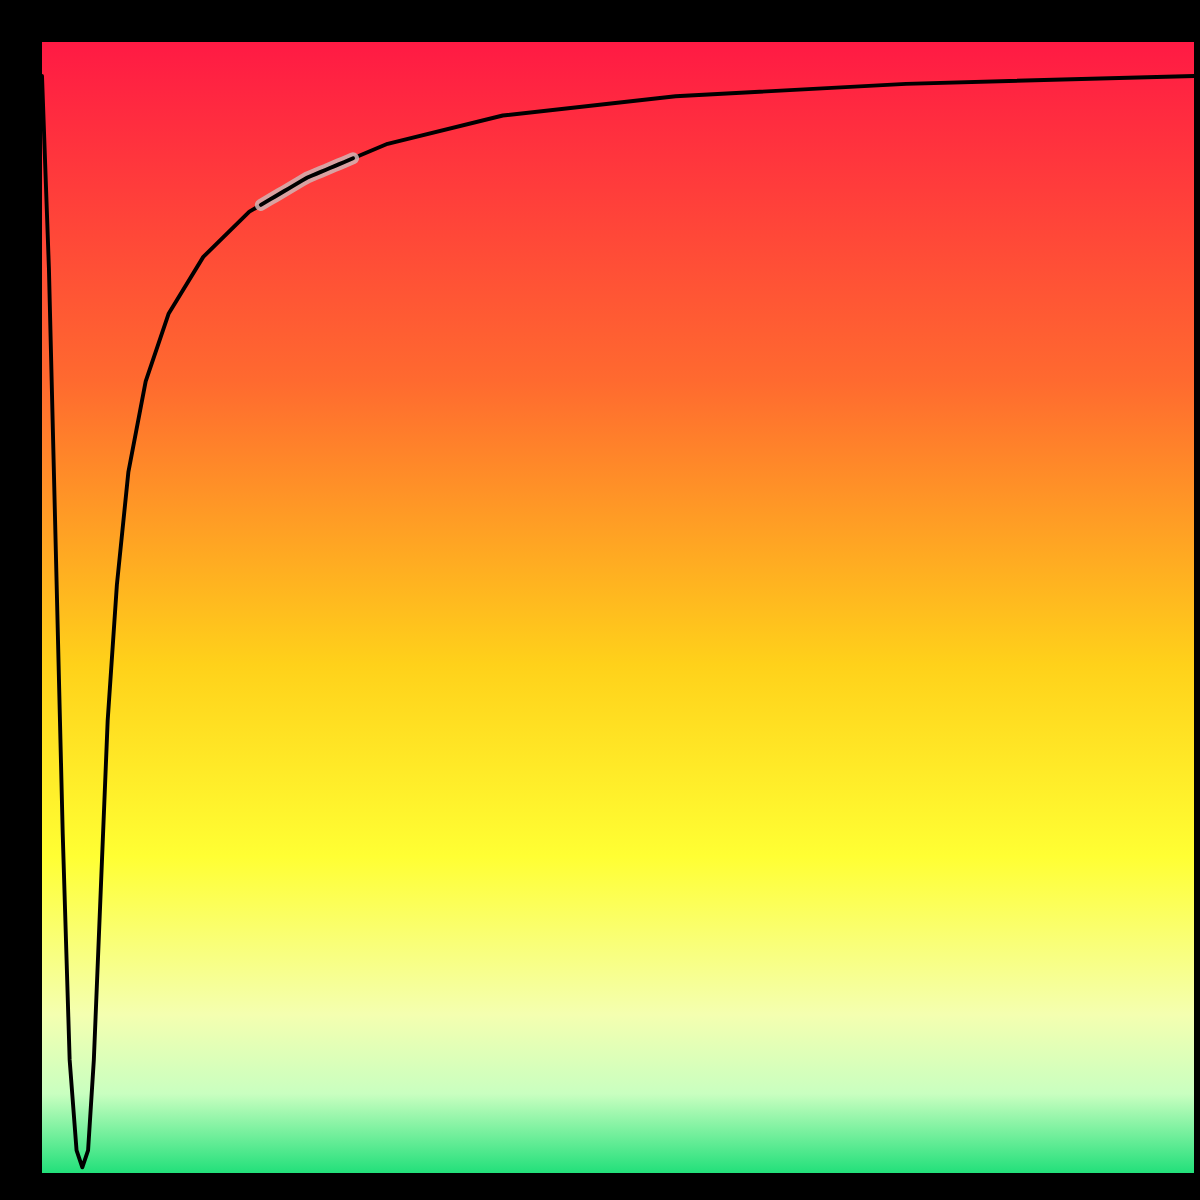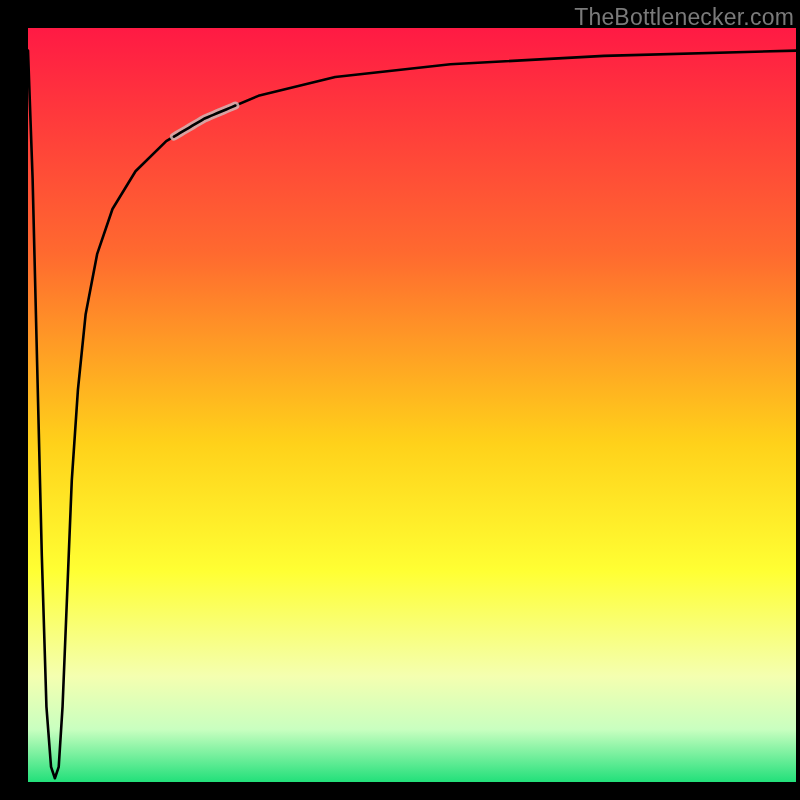--- a/index.html
+++ b/index.html
@@ -46,14 +46,13 @@
           <stop offset="93%" stop-color="#c9ffc0"></stop>
           <stop offset="100%" stop-color="#22e07a"></stop>
         </linearGradient>
       </defs>
       <rect x="0" y="0" width="800" height="800" fill="#000"></rect>
       <rect x="28" y="28" width="768" height="754" fill="url(#bg-grad)"></rect>
       <path d="M28.00 50.62 L32.61 178.80 L37.22 367.30 L41.82 555.80 L46.43 706.60 L51.04 766.92 L54.88 778.23 L58.72 766.92 L62.56 706.60 L67.17 593.50 L71.78 480.40 L77.92 389.92 L85.60 314.52 L97.12 254.20 L112.48 208.96 L135.52 171.26 L166.24 141.10 L204.64 118.48 L258.40 95.86 L335.20 77.01 L450.40 64.19 L604.00 55.90 L796.00 50.62" fill="none" stroke="#000000" stroke-width="2.6" stroke-linejoin="round" stroke-linecap="round"></path>
       <path d="M173.92 136.58 L176.99 134.77 L180.06 132.96 L183.14 131.15 L186.21 129.34 L189.28 127.53 L192.35 125.72 L195.42 123.91 L198.50 122.10 L201.57 120.29 L204.64 118.48 L207.71 117.19 L210.78 115.89 L213.86 114.60 L216.93 113.31 L220.00 112.02 L223.07 110.72 L226.14 109.43 L229.22 108.14 L232.29 106.85 L235.36 105.55" fill="none" stroke="rgba(210,180,180,0.85)" stroke-width="8" stroke-linecap="round"></path>
       <path d="M173.92 136.58 L176.99 134.77 L180.06 132.96 L183.14 131.15 L186.21 129.34 L189.28 127.53 L192.35 125.72 L195.42 123.91 L198.50 122.10 L201.57 120.29 L204.64 118.48 L207.71 117.19 L210.78 115.89 L213.86 114.60 L216.93 113.31 L220.00 112.02 L223.07 110.72 L226.14 109.43 L229.22 108.14 L232.29 106.85 L235.36 105.55" fill="none" stroke="#000000" stroke-width="2.6" stroke-linecap="round"></path>
     </svg>
-  <div class="watermark">TheBottlenecker.com</div>
 </div>
 
 </body></html>

